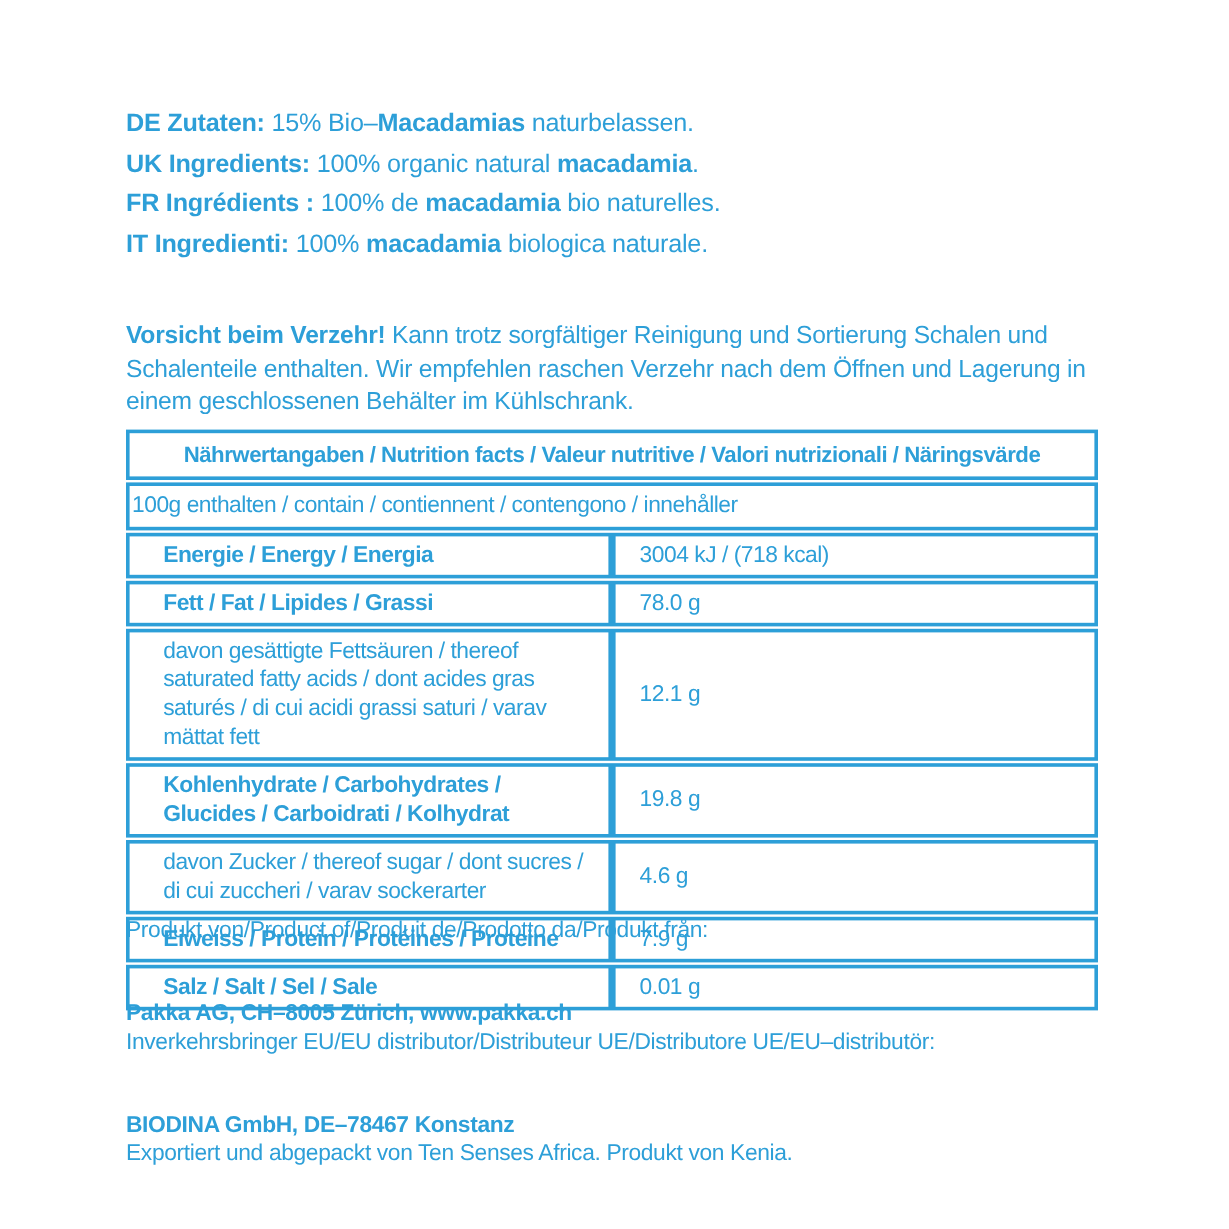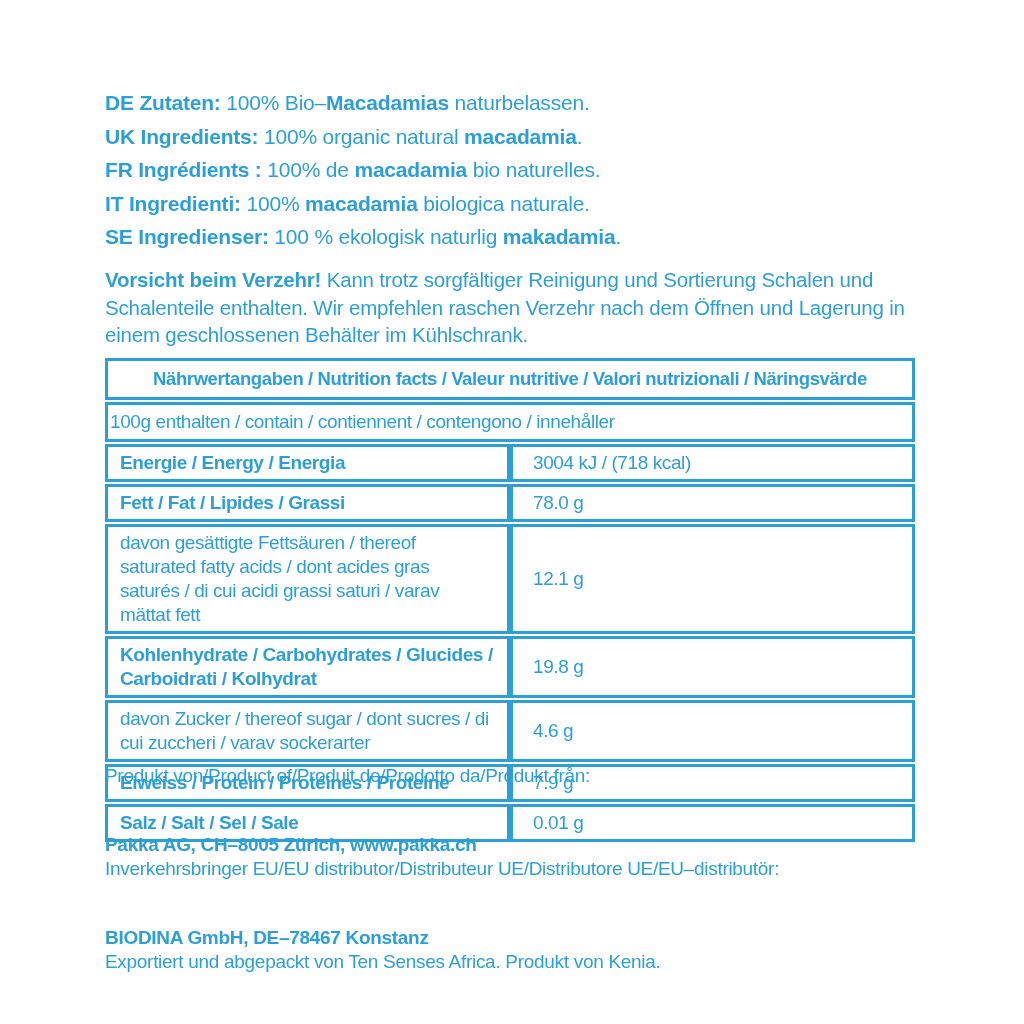--- a/index.html
+++ b/index.html
@@ -37,42 +37,41 @@
   }
   td.th {
     text-align:center; font-weight:700; font-size:18.5px;
     letter-spacing:-0.6px; padding:7px 2px; line-height:22px;
   }
   td.sub {
     text-align:left; font-size:19px; padding:6px 2px; line-height:22px;
   }
   td.lbl {
     width:598px; font-size:19px; line-height:24px;
-    padding:4px 14px 4px 12px; border-right:none;
+    padding:4px 14px 4px 28px; border-right:none;
   }
   td.val {
     font-size:19px; line-height:24px; padding:4px 6px 4px 20px;
   }
   tr.r-bold td.lbl { font-weight:700; }
 
   
   .footer {
     position:absolute; top:764px; left:105px; width:830px;
     font-size:19px; line-height:24px; letter-spacing:-0.3px;
   }
 </style>
 </head>
 <body>
 
 <div class="ingredients">
-  <div><b>DE Zutaten:</b><span> 100% Bio–</span><b>Macadamias</b><span> naturbelassen.</span></div>
+  <div><b>DE Zutaten:</b><span> 15% Bio–</span><b>Macadamias</b><span> naturbelassen.</span></div>
   <div><b>UK Ingredients:</b><span> 100% organic natural </span><b>macadamia</b><span>.</span></div>
   <div><b>FR Ingrédients :</b><span> 100% de </span><b>macadamia</b><span> bio naturelles.</span></div>
   <div><b>IT Ingredienti:</b><span> 100% </span><b>macadamia</b><span> biologica naturale.</span></div>
-  <div><b>SE Ingredienser:</b><span> 100 % ekologisk naturlig </span><b>makadamia</b><span>.</span></div>
 </div>
 
 <div class="warning">
   <b>Vorsicht beim Verzehr!</b><span> Kann trotz sorgfältiger Reinigung und Sortierung Schalen und Schalenteile enthalten. Wir empfehlen raschen Verzehr nach dem Öffnen und Lagerung in einem geschlossenen Behälter im Kühlschrank.</span>
 </div>
 
 <table class="nutrition">
   <tbody>
       <tr>
     <td class="th" colspan="2">Nährwertangaben / Nutrition facts / Valeur nutritive / Valori nutrizionali / Näringsvärde</td>

